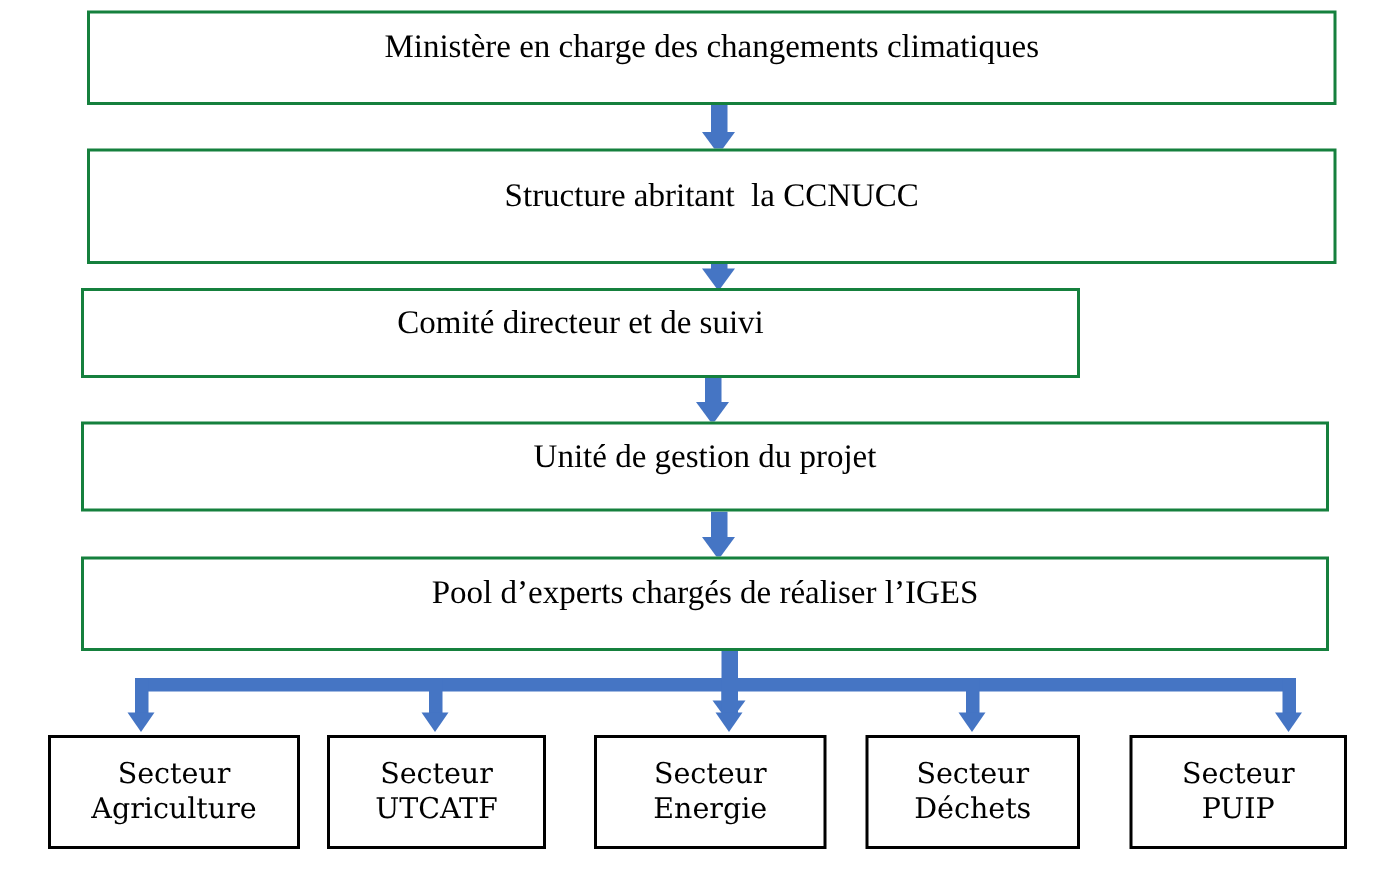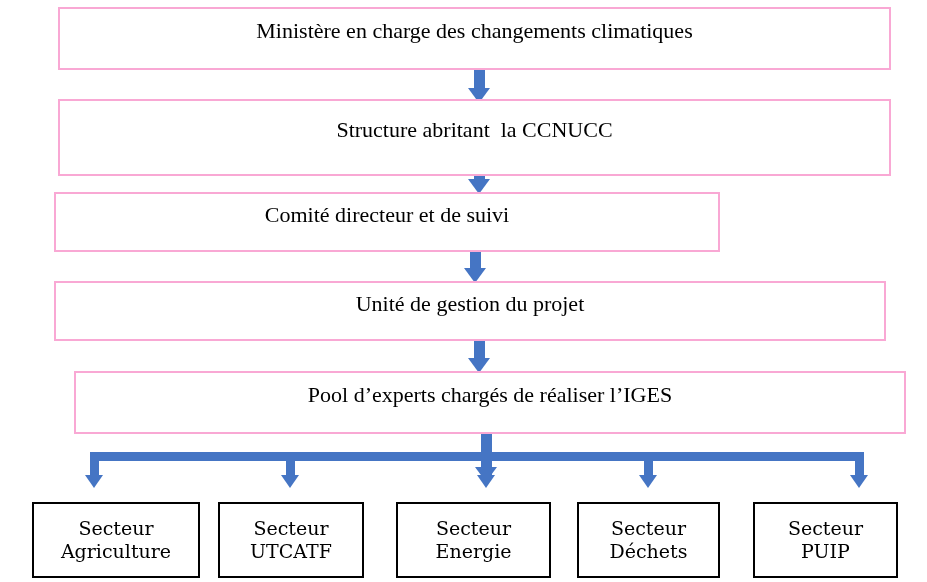--- a/index.html
+++ b/index.html
@@ -13,21 +13,21 @@
     height: 582px;
     background: #ffffff;
     overflow: hidden;
     font-family: "Liberation Serif", "DejaVu Serif", serif;
   }
 
   
   .vbox {
     position: absolute;
     box-sizing: border-box;
-    border: 2px solid #f9a8d4;
+    border: 2px solid #15803d;
     background: #ffffff;
     display: flex;
     align-items: center;
     justify-content: center;
     z-index: 3;
   }
   .vbox .vbox-label {
     font-family: "Liberation Serif", "DejaVu Serif", serif;
     font-size: 22px;
     line-height: 1.1;
@@ -41,21 +41,20 @@
   
   .sbox {
     position: absolute;
     box-sizing: border-box;
     border: 2.5px solid #000000;
     background: #ffffff;
     display: flex;
     align-items: center;
     justify-content: center;
     z-index: 3;
-    margin-top: 12px;
   }
   .sbox .sbox-label {
     font-family: "DejaVu Serif", "Liberation Serif", serif;
     font-size: 19px;
     line-height: 1.22;
     color: #000000;
     text-align: center;
     white-space: pre-line;
   }
 
@@ -111,21 +110,21 @@
   <div class="arrow-stem" style="left:470px; top:252px; width:11px; height:17px;"></div>
   <div class="arrow-head" style="left:464px; top:268px;"></div>
 
   <div class="vbox" style="left:54px; top:281px; width:832px; height:60px;">
     <span class="vbox-label">Unité de gestion du projet</span>
   </div>
 
   <div class="arrow-stem" style="left:474px; top:341px; width:11px; height:18px;"></div>
   <div class="arrow-head" style="left:468px; top:358px;"></div>
 
-  <div class="vbox" style="left:54px; top:371px; width:832px; height:63px;margin-left:20px;">
+  <div class="vbox" style="left:54px; top:371px; width:832px; height:63px;">
     <span class="vbox-label">Pool d’experts chargés de réaliser l’IGES</span>
   </div>
 
   <div class="arrow-stem" style="left:481px; top:434px; width:11px; height:34px;"></div>
   <div class="arrow-head" style="left:475px; top:467px;"></div>
 
   <div class="hbar" style="left:90px; top:452px; width:774px; height:9px;"></div>
 
   <div class="arrow-stem" style="left:90px; top:452px; width:9px; height:24px;"></div>
   <div class="arrow-head small" style="left:85px; top:475px;"></div>

